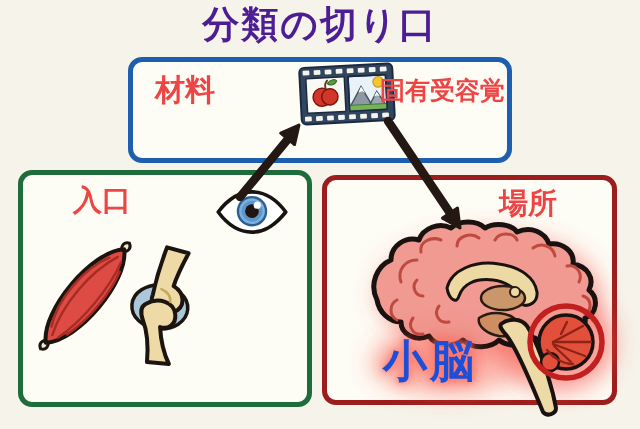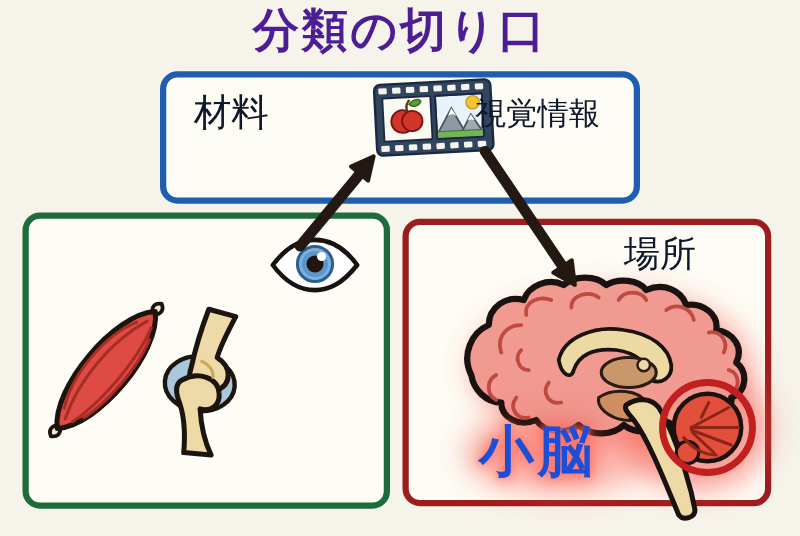--- a/index.html
+++ b/index.html
@@ -12,21 +12,21 @@
   .title {
     position:absolute; left:0; top:8; width:640px; text-align:center;
     font-size:37px; font-weight:800; color:#4c1d95; letter-spacing:2px;
   }
   .box {
     position:absolute; background:#fdfcf5; border-radius:14px;
   }
   .box-material  { left:128px; top:57px;  width:384px; height:106px; border:5px solid #1d5fae; }
   .box-entrance  { left:18px;  top:170px; width:294px; height:237px; border:5px solid #1e6b3c; }
   .box-location  { left:322px; top:175px; width:295px; height:230px; border:5px solid #9b1d1d; }
-  .lbl { position:absolute; color:#0f172a; font-weight:400; white-space:nowrap; }
+  .lbl { position:absolute; color:#ef4444; font-weight:700; white-space:nowrap; }
   .lbl-material      { left:22px;  top:8px;   font-size:30px; }
   .lbl-visualinfo    { left:247px; top:12px;  font-size:25px; }
   .lbl-entrance      { left:50px;  top:6px;   font-size:29px; }
   .lbl-exteroception { left:176px; top:66px;  font-size:24px; }
   .lbl-proprioception{ left:42px;  top:182px; font-size:25px; }
   .lbl-location      { left:172px; top:4px;   font-size:29px; }
   .lbl-cerebellum {
     left:56px; top:152px; font-size:44px; font-weight:900; color:#1d4ed8;
     letter-spacing:3px;
     text-shadow:0 0 5px rgba(255,128,115,.95), 0 0 12px rgba(255,95,82,.85),
@@ -88,24 +88,25 @@
           <circle cx="83" cy="20" r="5.5" fill="#f4c531" stroke="#c79c1c" stroke-width="1.2"></circle>
           <path d="M50,49 L65,24 L78,49 Z" fill="#8d9aa5" stroke="#47535d" stroke-width="1.5"></path>
           <path d="M62,30 L65,24 L69,31 L66,29 Z" fill="#ffffff"></path>
           <path d="M70,49 L81,30 L93,49 Z" fill="#9fa9b2" stroke="#47535d" stroke-width="1.5"></path>
           <path d="M78,35 L81,30 L84,35 L81,34 Z" fill="#ffffff"></path>
           <rect x="52" y="43" width="39" height="6" fill="#76b257" stroke="#3f7a31" stroke-width="1"></rect>
         </g>
         <rect x="52" y="13" width="39" height="36" rx="1" fill="none" stroke="#1b2940" stroke-width="1.5"></rect>
       </svg>
     </span>
-    <span class="lbl lbl-visualinfo">視覚情報</span>
+    <span class="lbl lbl-visualinfo">固有受容覚</span>
   </div>
 
   <div class="box box-entrance">
+    <span class="lbl lbl-entrance">入口</span>
 
     <span class="icon eye">
       <svg viewBox="0 0 92 60">
         <path d="M4,30 C20,9 34,5 46,5 C60,5 74,11 88,30 C72,50 59,55 46,55 C32,55 18,49 4,30 Z" fill="#ffffff" stroke="#171310" stroke-width="4.5" stroke-linejoin="round"></path>
         <circle cx="46" cy="29" r="17.5" fill="#7cb1de" stroke="#2d5e92" stroke-width="3"></circle>
         <circle cx="46" cy="29" r="13" fill="#5b97cc"></circle>
         <circle cx="46" cy="29" r="8.5" fill="#221510"></circle>
         <circle cx="52.5" cy="21.5" r="4.5" fill="#ffffff"></circle>
       </svg>
     </span>

